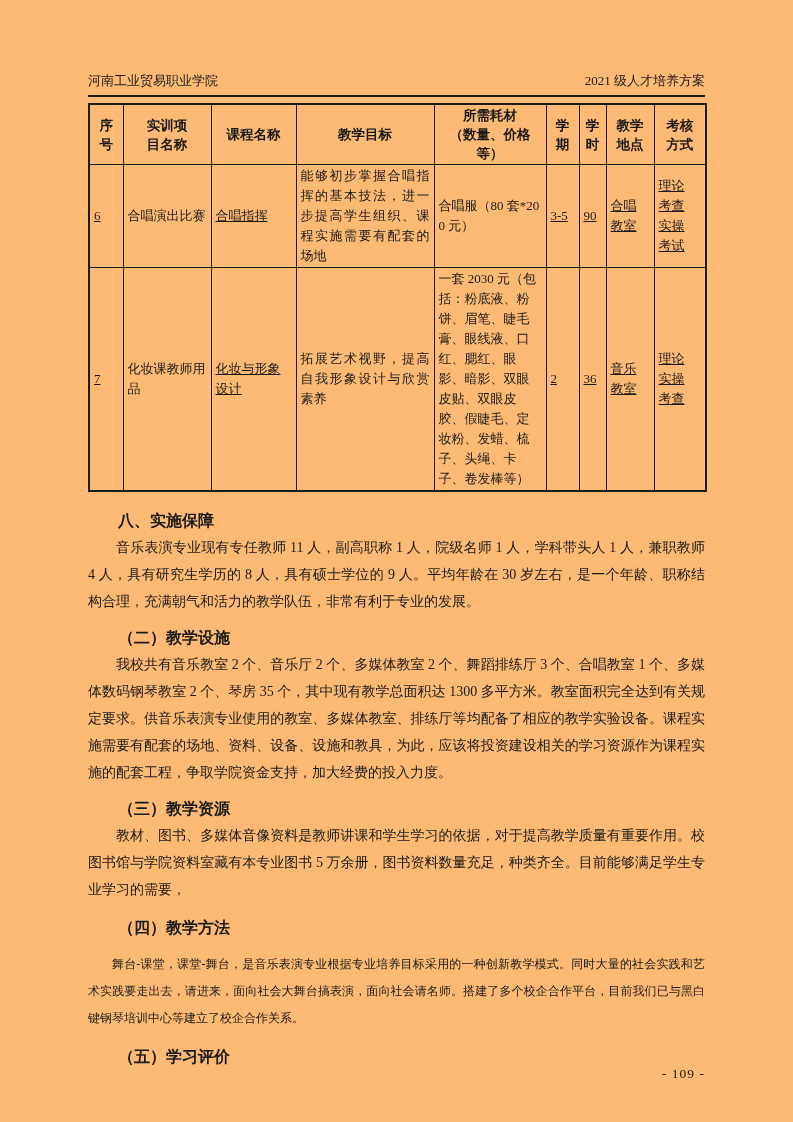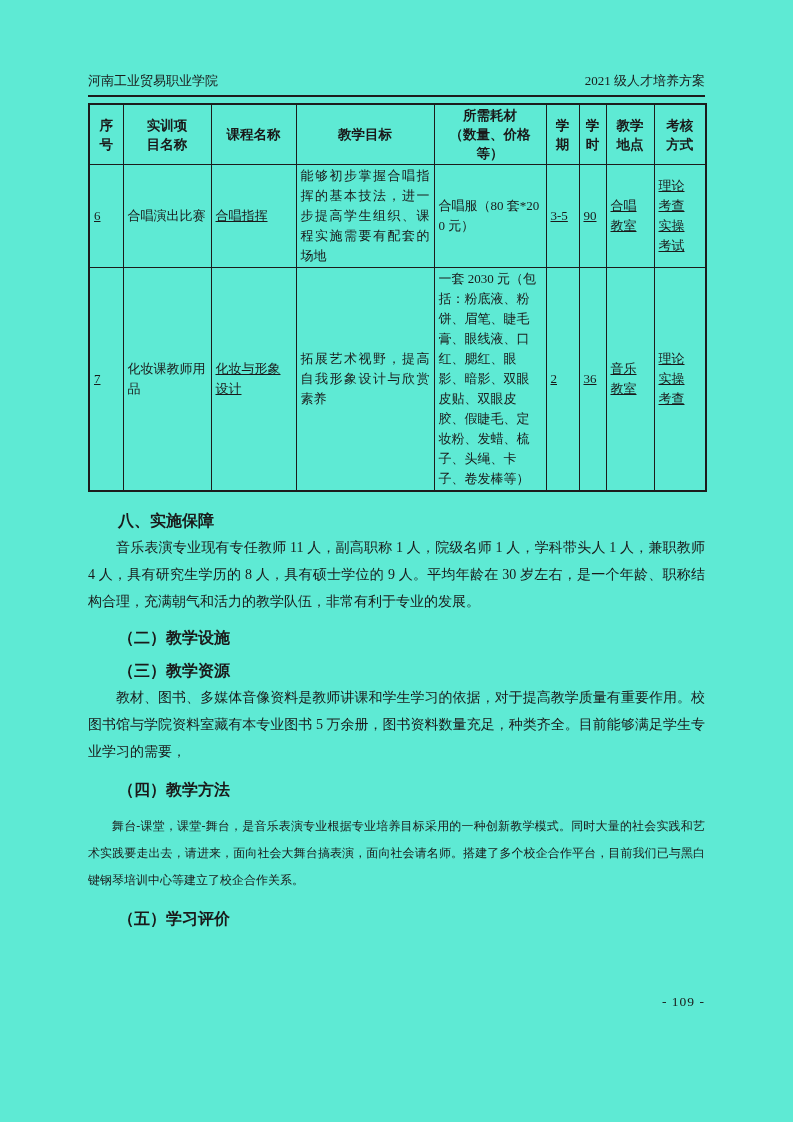--- a/index.html
+++ b/index.html
@@ -13,21 +13,21 @@
     overflow: hidden;
     font-family: "Liberation Serif", "DejaVu Serif", serif;
     color: #1a1a1a;
   }
   .page {
     box-sizing: border-box;
     position: relative;
     width: 793px;
     height: 1122px;
     padding: 72px 88px 0 88px;
-    background: #5eead4;
+    background: #fdba74;
   }
   
   .doc-header {
     display: flex;
     justify-content: space-between;
     align-items: flex-end;
     font-size: 13px;
     padding-bottom: 5px;
     border-bottom: 2px solid #1c1c1c;
   }
@@ -89,21 +89,21 @@
   }
   p.body-text.small {
     font-size: 12px;
     line-height: 27px;
     margin-top: 13px;
   }
   .gap-before { margin-top: 13px; }
   
   .page-number {
     position: absolute;
-    top: 994px;
+    top: 1066px;
     right: 88px;
     font-size: 13.5px;
     letter-spacing: 1px;
     margin-left: 24px;
   }
 </style>
 </head>
 <body>
 
 <div class="page">
@@ -176,20 +176,21 @@
 考查</td>
       </tr>
     </tbody>
   </table>
 
   <div class="sec-h1">八、实施保障</div>
 
   <p class="body-text">音乐表演专业现有专任教师 11 人，副高职称 1 人，院级名师 1 人，学科带头人 1 人，兼职教师 4 人，具有研究生学历的 8 人，具有硕士学位的 9 人。平均年龄在 30 岁左右，是一个年龄、职称结构合理，充满朝气和活力的教学队伍，非常有利于专业的发展。</p>
 
   <div class="sec-h2 gap-before">（二）教学设施</div>
+  <p class="body-text">我校共有音乐教室 2 个、音乐厅 2 个、多媒体教室 2 个、舞蹈排练厅 3 个、合唱教室 1 个、多媒体数码钢琴教室 2 个、琴房 35 个，其中现有教学总面积达 1300 多平方米。教室面积完全达到有关规定要求。供音乐表演专业使用的教室、多媒体教室、排练厅等均配备了相应的教学实验设备。课程实施需要有配套的场地、资料、设备、设施和教具，为此，应该将投资建设相关的学习资源作为课程实施的配套工程，争取学院资金支持，加大经费的投入力度。</p>
 
   <div class="sec-h2 gap-before">（三）教学资源</div>
   <p class="body-text">教材、图书、多媒体音像资料是教师讲课和学生学习的依据，对于提高教学质量有重要作用。校图书馆与学院资料室藏有本专业图书 5 万余册，图书资料数量充足，种类齐全。目前能够满足学生专业学习的需要，</p>
 
   <div class="sec-h2 spaced">（四）教学方法</div>
   <p class="body-text small">舞台-课堂，课堂-舞台，是音乐表演专业根据专业培养目标采用的一种创新教学模式。同时大量的社会实践和艺术实践要走出去，请进来，面向社会大舞台搞表演，面向社会请名师。搭建了多个校企合作平台，目前我们已与黑白键钢琴培训中心等建立了校企合作关系。</p>
 
   <div class="sec-h2 spaced">（五）学习评价</div>
 
   <div class="page-number">- 109 -</div>

